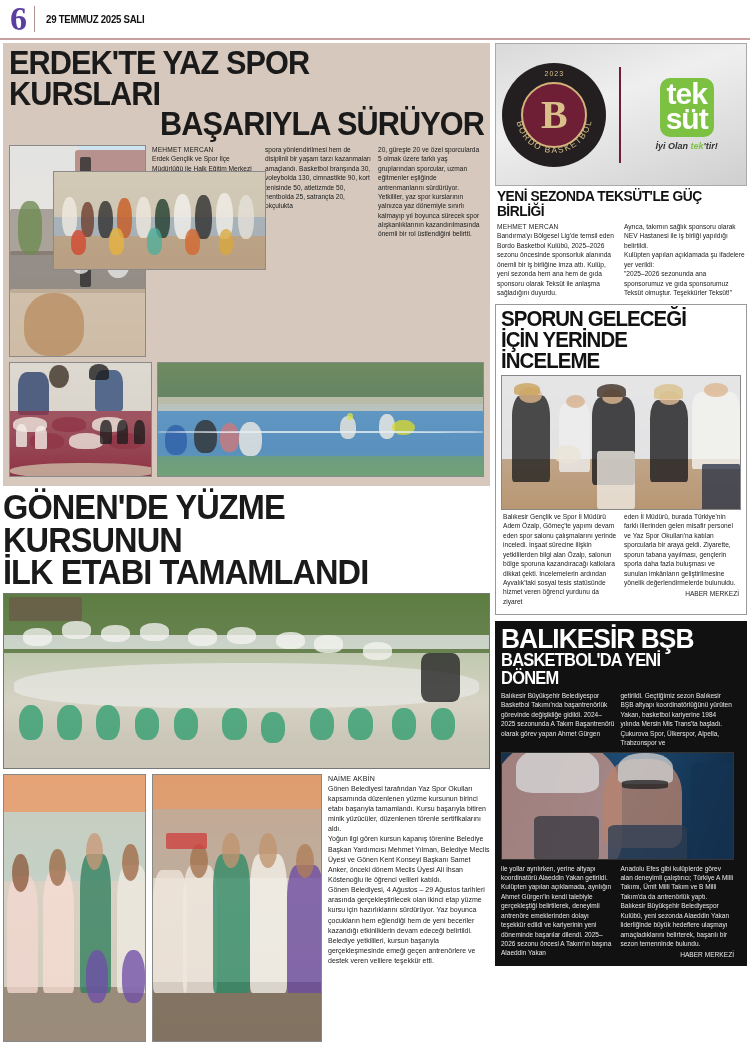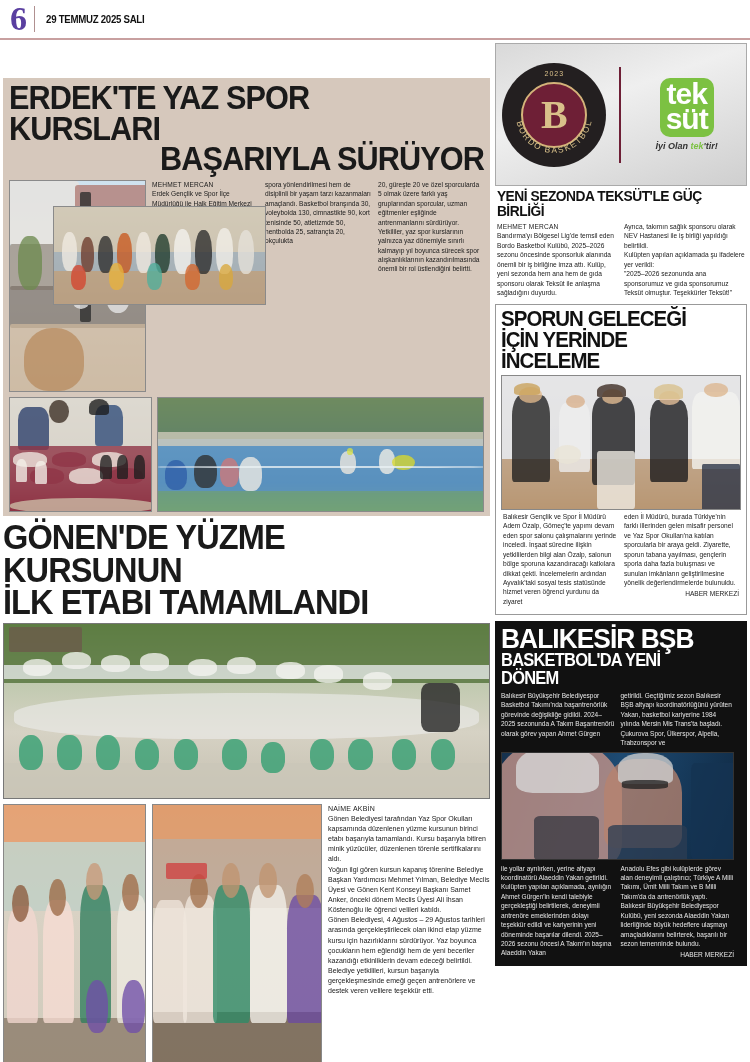--- a/index.html
+++ b/index.html
@@ -69,21 +69,21 @@
   .logo-top-rule { height:2px; background:#cf2222; width:132px; margin-bottom:-3px; margin-left:16px;}
 
   
   .page {
     display: flex;
     width: 750px; height: 1020px;
     padding: 3px 3px 0 3px;
     gap: 5px;
     background:#fff;
   }
-  .col-left  { width: 487px; display: flex; flex-direction: column; margin-top: 35px; }
+  .col-left  { width: 487px; display: flex; flex-direction: column; }
   .col-right { width: 252px; display: flex; flex-direction: column; gap: 4px; }
 
   
   .art1 {
     background: #d6c8bc;
     padding: 5px 6px 4px 6px;
     position: relative;
     height: 443px;
   }
   .hl-black {

